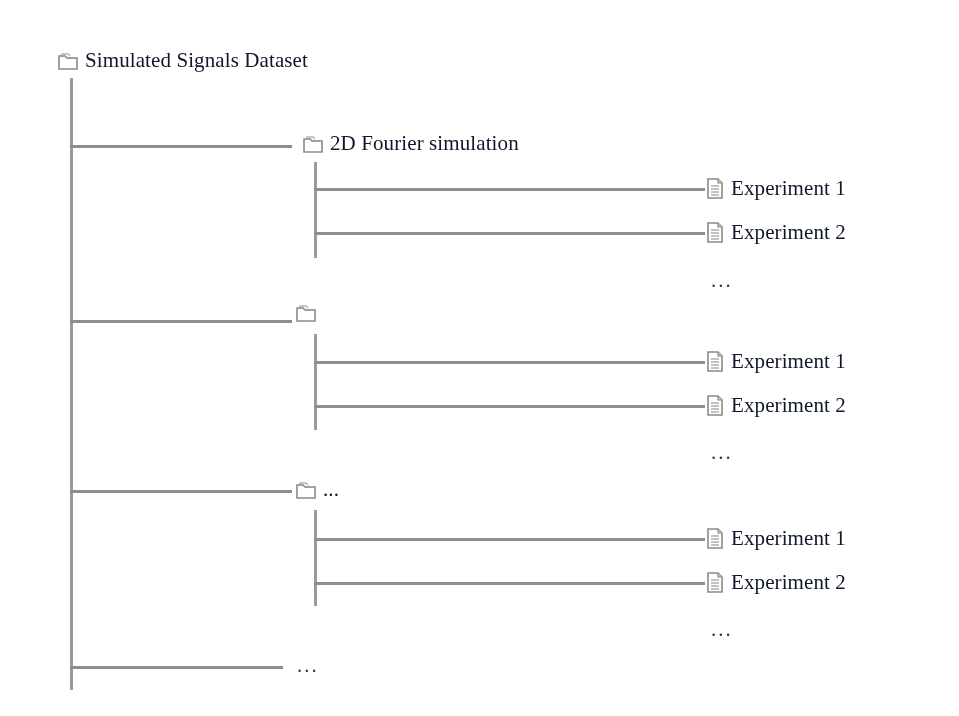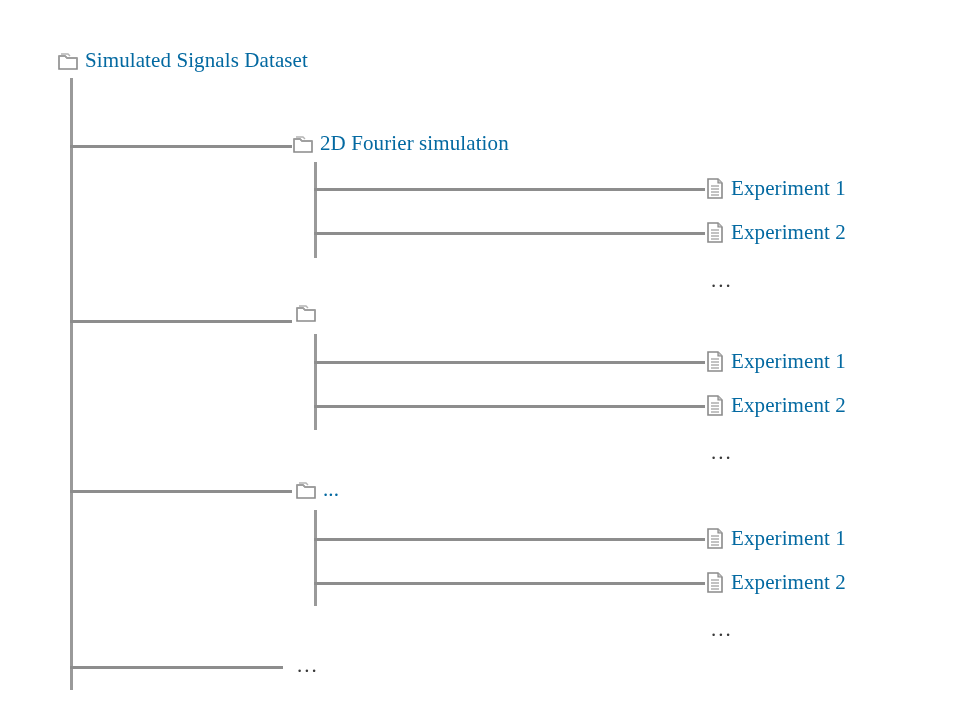--- a/index.html
+++ b/index.html
@@ -30,21 +30,21 @@
 
   
   .node {
     position: absolute;
     display: flex;
     align-items: center;
     white-space: nowrap;
   }
   .node-label {
     font-size: 21px;
-    color: #0369a1;
+    color: #0f172a;
     letter-spacing: 0.1px;
   }
   .root .node-label { font-size: 21px; }
 
   .icon {
     display: inline-block;
     flex: 0 0 auto;
     margin-right: 6px;
     line-height: 0;
   }
@@ -76,21 +76,21 @@
     <span class="node-label">Simulated Signals Dataset</span>
   </div>
 
   <div class="v-line" style="left:70px; top:78px; height:612px;"></div>
 
   <div class="h-line" style="left:70px; top:145px; width:222px;"></div>
   <div class="h-line" style="left:70px; top:320px; width:222px;"></div>
   <div class="h-line" style="left:70px; top:490px; width:222px;"></div>
   <div class="h-line" style="left:70px; top:666px; width:213px;"></div>
 
-  <div class="node" style="left:292px; top:131px;">
+  <div class="node" style="left:302px; top:131px;">
     <span class="icon">
       <svg width="22" height="20" viewBox="0 0 22 20">
         <path d="M2,5 L2,18 L20,18 L20,7 L10,7 L8,5 Z" fill="#ffffff" stroke="#8a8a8a" stroke-width="1.6"></path>
         <path d="M2,5 L8,5 L10,7 L20,7" fill="none" stroke="#9f9f9f" stroke-width="1.6"></path>
         <path d="M4,3 L11,3 L13,5" fill="none" stroke="#b4b4b4" stroke-width="1.4"></path>
       </svg>
     </span>
     <span class="node-label">2D Fourier simulation</span>
   </div>
 

